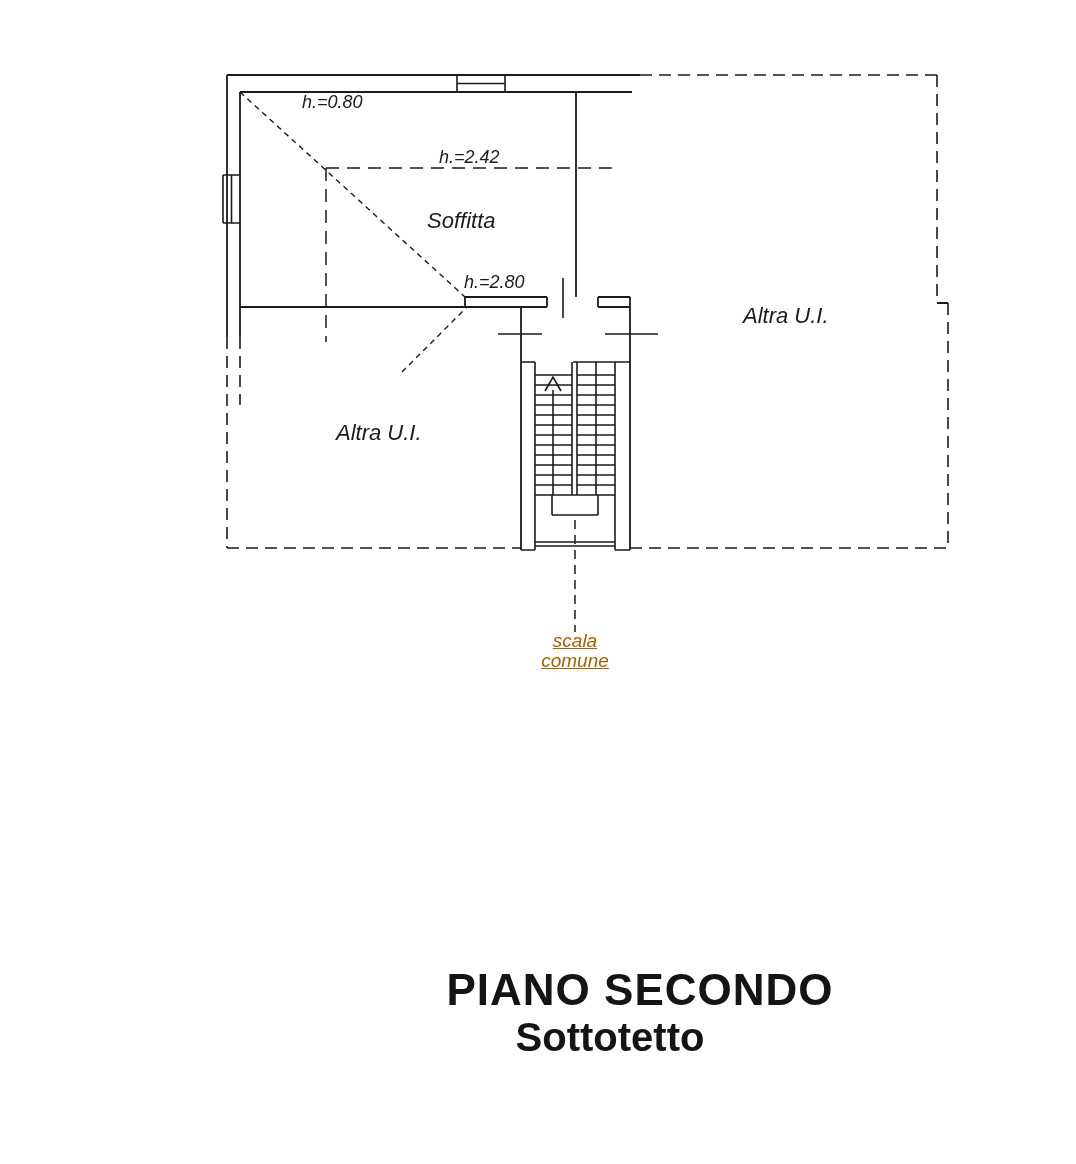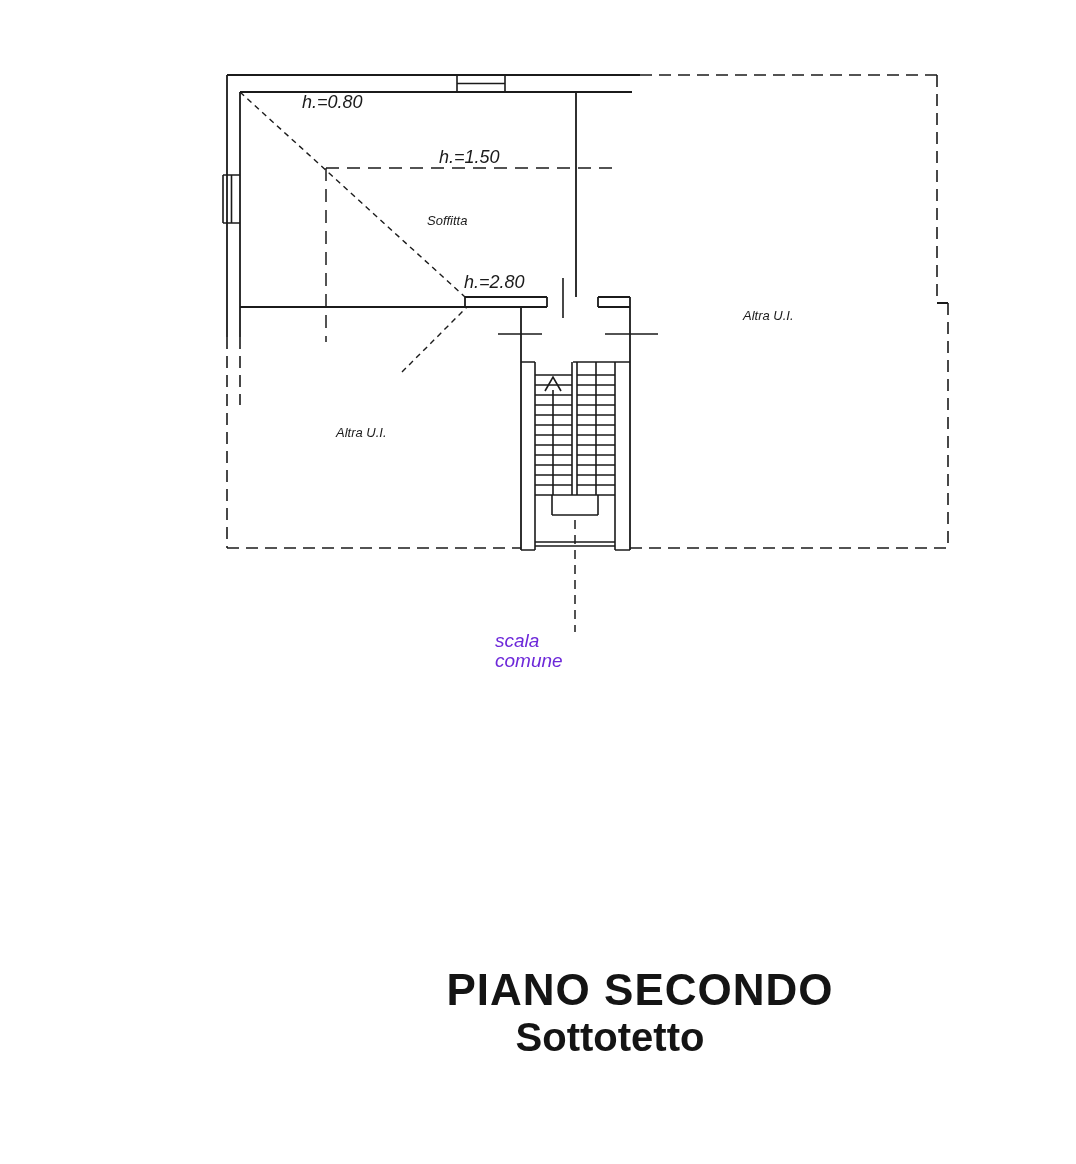--- a/index.html
+++ b/index.html
@@ -5,25 +5,25 @@
   html,body{margin:0;padding:0;background:#ffffff;}
   #page{position:relative;width:1076px;height:1164px;background:#ffffff;overflow:hidden;
         font-family:"Liberation Sans","DejaVu Sans",sans-serif;color:#1b1b1b;}
   #plan-svg{position:absolute;left:0;top:0;}
   .w{stroke:#1b1b1b;stroke-width:1.8;fill:none;}
   .w-thin{stroke:#1b1b1b;stroke-width:1.6;fill:none;}
   .bdash{stroke:#1b1b1b;stroke-width:1.6;fill:none;stroke-dasharray:12 7;}
   .rdash{stroke:#1b1b1b;stroke-width:1.4;fill:none;stroke-dasharray:5.5 4.5;}
   .hdash{stroke:#1b1b1b;stroke-width:1.5;fill:none;stroke-dasharray:13 8;}
   .ldash{stroke:#1b1b1b;stroke-width:1.5;fill:none;stroke-dasharray:9 6;}
-  .lbl{position:absolute;font-style:italic;font-size:13px;line-height:20px;
+  .lbl{position:absolute;font-style:italic;font-size:22px;line-height:20px;
        white-space:nowrap;color:#1b1b1b;}
   .lbl-h{font-size:18px;}
-  #stair-label{position:absolute;left:495px;top:631px;width:160px;
-       font-style:italic;font-size:19px;line-height:20px;color:#6d28d9;}
+  #stair-label{position:absolute;left:495px;top:631px;width:160px;text-align:center;
+       font-style:italic;font-size:19px;line-height:20px;color:#a16207;text-decoration:underline;}
   #title-block{position:absolute;left:380px;top:967px;width:520px;text-align:center;color:#141414;font-weight:bold;}
   #title-line1{font-size:44px;line-height:46px;letter-spacing:1px;}
   #title-line2{font-size:40px;line-height:44px;position:relative;left:-30px;margin-top:2px;}
 </style>
 </head>
 <body>
 
 <div id="page">
 
   <svg id="plan-svg" width="1076" height="1164" viewBox="0 0 1076 1164">
@@ -82,21 +82,21 @@
       <path class="hdash" d="M326 168 H612 M326 168 V342"></path>
     </g>
 
     <g>
       <path class="ldash" d="M575 520 V632"></path>
     </g>
   </svg>
 
   <div class="lbl lbl-h" style="left:302px;top:92px;">h.=0.80</div>
 
-  <div class="lbl lbl-h" style="left:439px;top:147px;">h.=1.50</div>
+  <div class="lbl lbl-h" style="left:439px;top:147px;">h.=2.42</div>
 
   <div class="lbl" style="left:427px;top:211px;">Soffitta</div>
 
   <div class="lbl lbl-h" style="left:464px;top:272px;text-align:center;">h.=2.80</div>
 
   <div class="lbl" style="left:743px;top:306px;">Altra U.I.</div>
 
   <div class="lbl" style="left:336px;top:423px;">Altra U.I.</div>
 
   <div id="stair-label">

